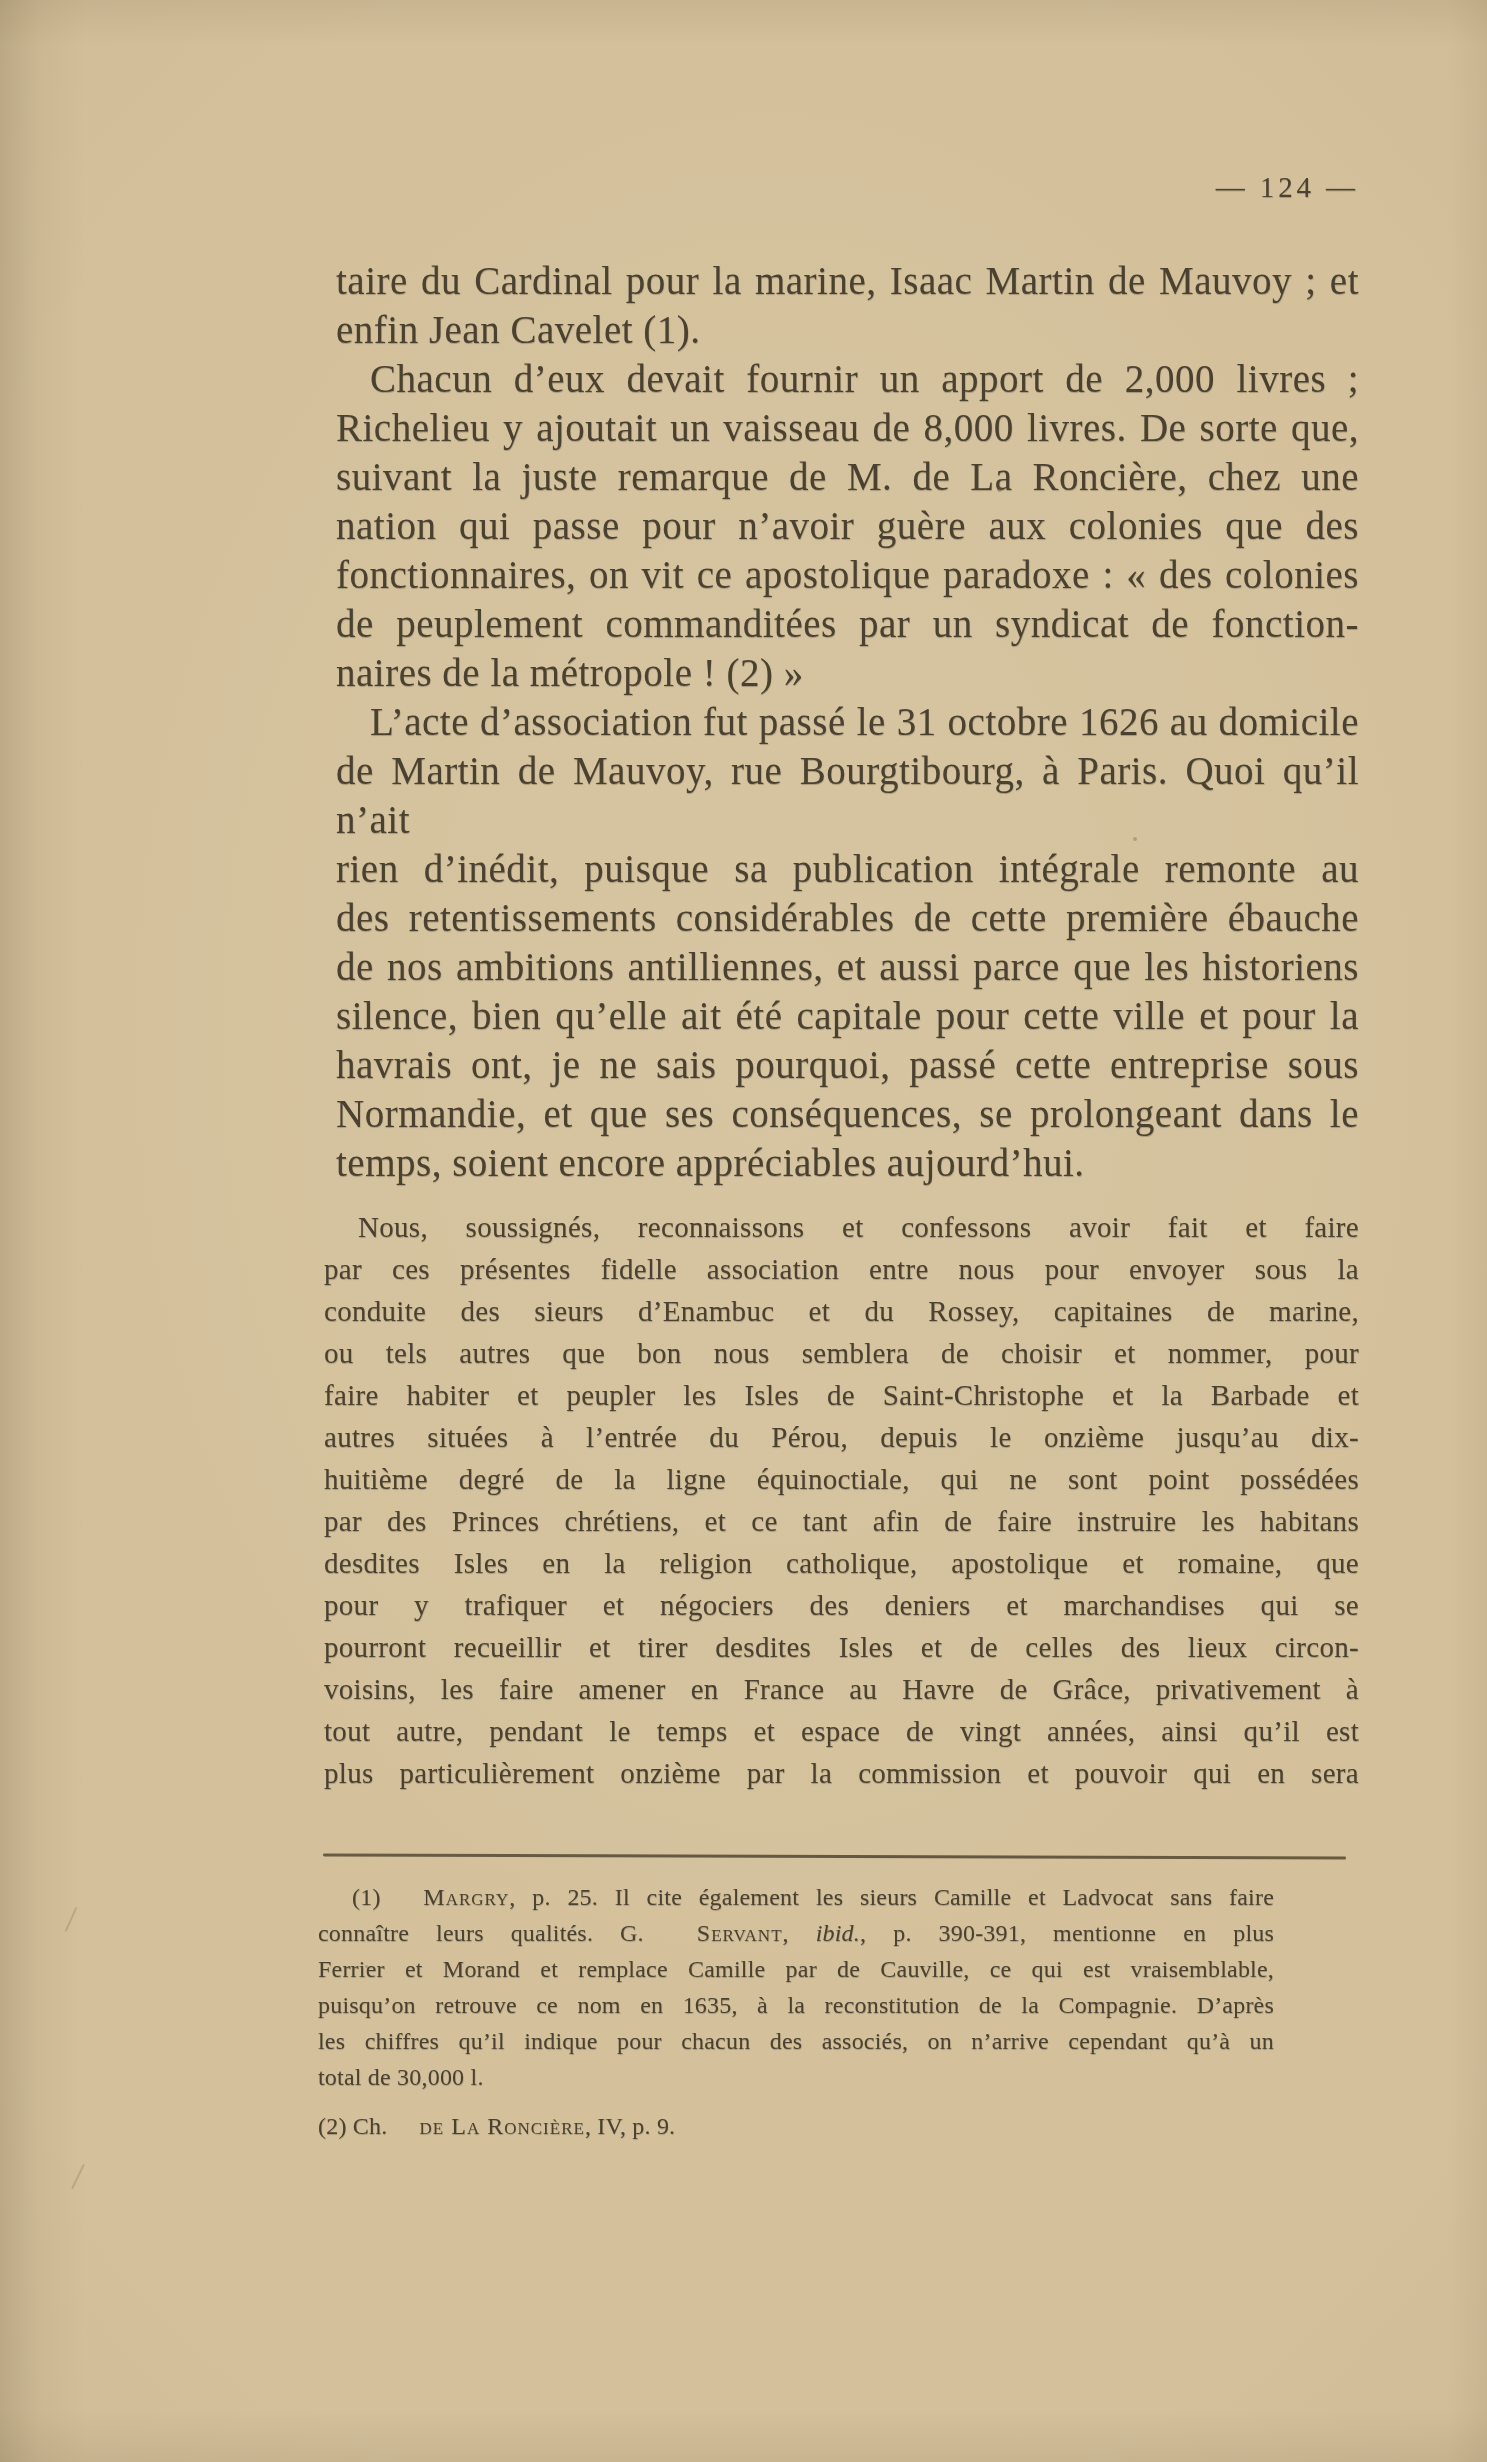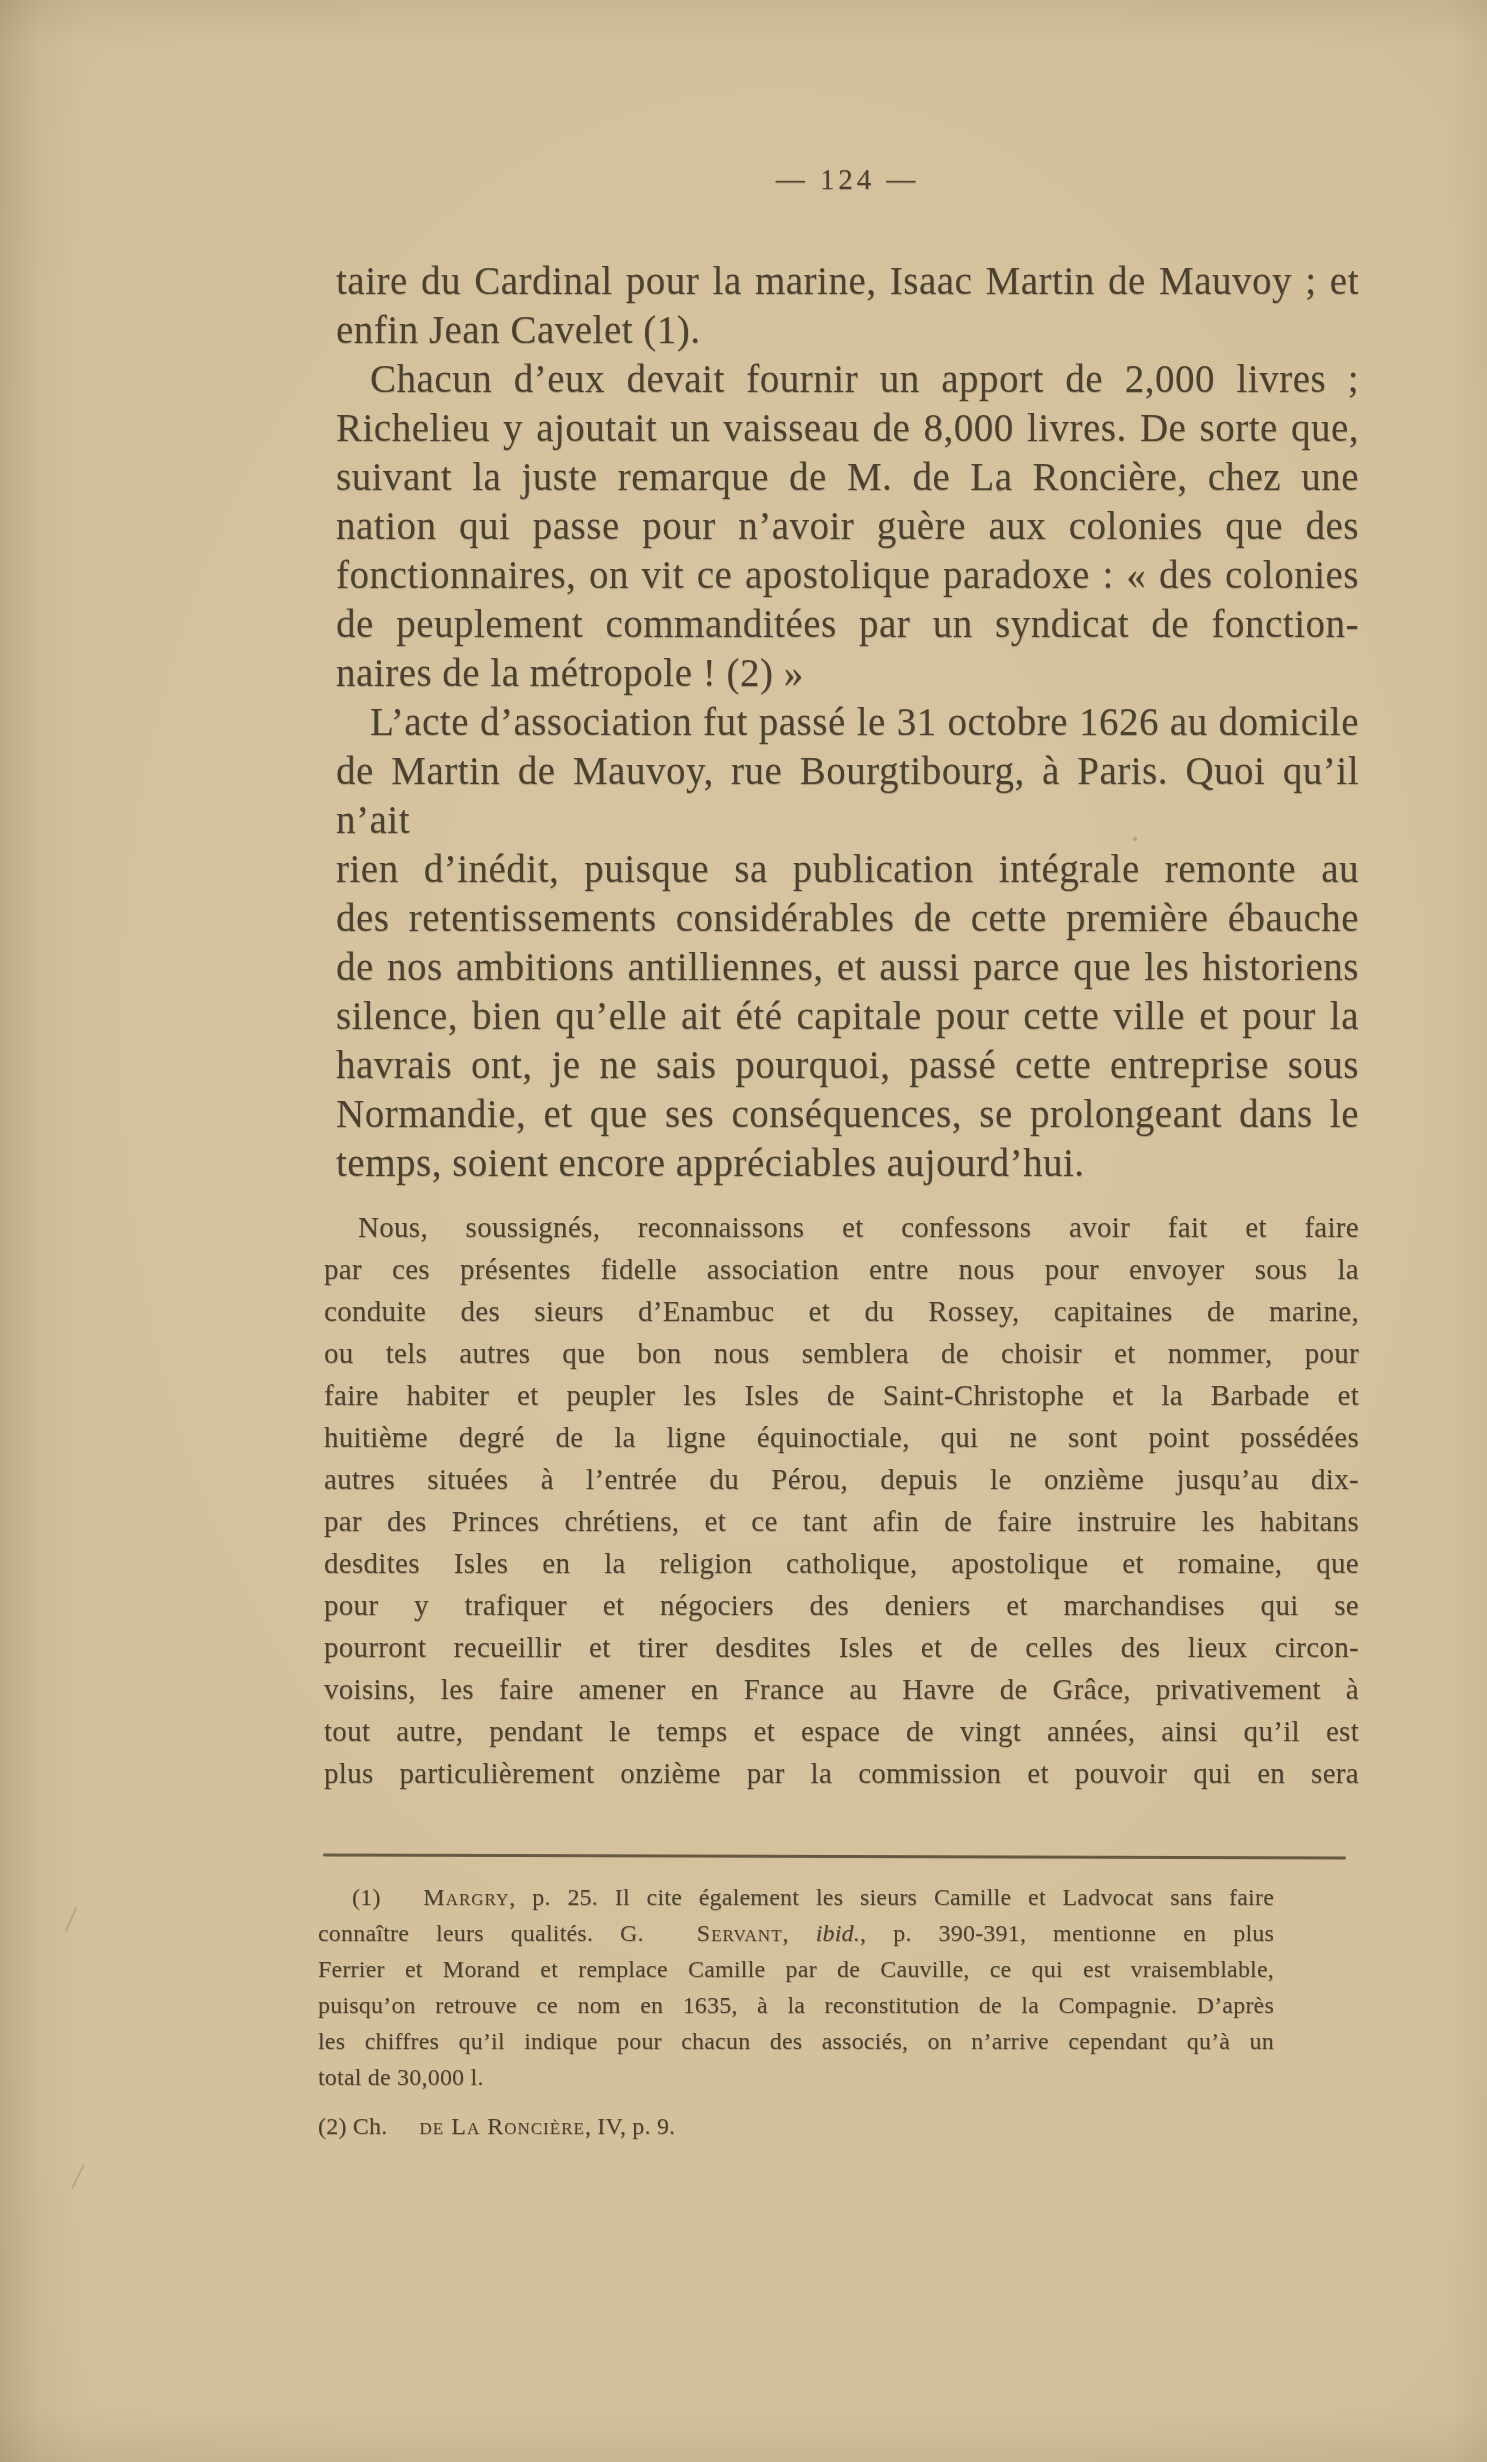--- a/index.html
+++ b/index.html
@@ -14,22 +14,22 @@
       radial-gradient(ellipse 1173px 1695px at 52% 42%, rgba(255,252,240,0.07), rgba(0,0,0,0) 60%),
       radial-gradient(ellipse 1695px 2346px at 50% 50%, rgba(0,0,0,0) 55%, rgba(96,76,44,0.10) 100%),
       linear-gradient(90deg, rgba(96,76,44,0.20) 0px, rgba(96,76,44,0.06) 39px, rgba(0,0,0,0) 85px),
       linear-gradient(270deg, rgba(96,76,44,0.08) 0px, rgba(0,0,0,0) 39px),
       linear-gradient(180deg, rgba(96,76,44,0.10) 0px, rgba(0,0,0,0) 46px),
       linear-gradient(0deg, rgba(96,76,44,0.10) 0px, rgba(0,0,0,0) 52px),
       #d4c19c;
   }
   .ink{color:#4a4131;text-shadow:0.4px 0.5px 0.7px rgba(58,48,28,0.28);}
   .page-number{
-    position:absolute;left:336px;top:160px;width:1023px;
-    font-size:29px;line-height:39px;text-align:center;letter-spacing:3.9px;
+    position:absolute;left:336px;top:168px;width:1023px;
+    font-size:29px;line-height:39px;text-align:right;letter-spacing:3.9px;
   }
   .textblock{position:absolute;}
   .main-block{left:336px;top:256px;width:1023px;font-size:39px;line-height:49px;letter-spacing:0.5px;}
   .quote-block{left:324px;top:1206px;width:1035px;font-size:29px;line-height:42px;letter-spacing:0.3px;}
   .footnote-block{left:318px;top:1879px;width:956px;font-size:24px;line-height:36px;letter-spacing:0.2px;}
   .line{text-align:justify;text-align-last:justify;}
   .line.end{text-align-last:left;}
   .line.ind{text-indent:34px;}
   .line.gap{margin-top:13px;}
   .sc{font-variant:small-caps;letter-spacing:1px;margin-left:26px;}
@@ -74,22 +74,22 @@
       <div class="line end">temps, soient encore appréciables aujourd’hui.</div>
     </div>
 
   <div class="textblock quote-block ink">
 
   <div class="line ind">Nous, soussignés, reconnaissons et confessons avoir fait et faire</div>
       <div class="line">par ces présentes fidelle association entre nous pour envoyer sous la</div>
       <div class="line">conduite des sieurs d’Enambuc et du Rossey, capitaines de marine,</div>
       <div class="line">ou tels autres que bon nous semblera de choisir et nommer, pour</div>
       <div class="line">faire habiter et peupler les Isles de Saint-Christophe et la Barbade et</div>
+      <div class="line">autres situées à l’entrée du Pérou, depuis le onzième jusqu’au dix-</div>
       <div class="line">huitième degré de la ligne équinoctiale, qui ne sont point possédées</div>
-      <div class="line">autres situées à l’entrée du Pérou, depuis le onzième jusqu’au dix-</div>
       <div class="line">par des Princes chrétiens, et ce tant afin de faire instruire les habitans</div>
       <div class="line">desdites Isles en la religion catholique, apostolique et romaine, que</div>
       <div class="line">pour y trafiquer et négociers des deniers et marchandises qui se</div>
       <div class="line">pourront recueillir et tirer desdites Isles et de celles des lieux circon-</div>
       <div class="line">voisins, les faire amener en France au Havre de Grâce, privativement à</div>
       <div class="line">tout autre, pendant le temps et espace de vingt années, ainsi qu’il est</div>
       <div class="line">plus particulièrement onzième par la commission et pouvoir qui en sera</div>
     </div>
 
   <div class="footnote-separator"></div>

